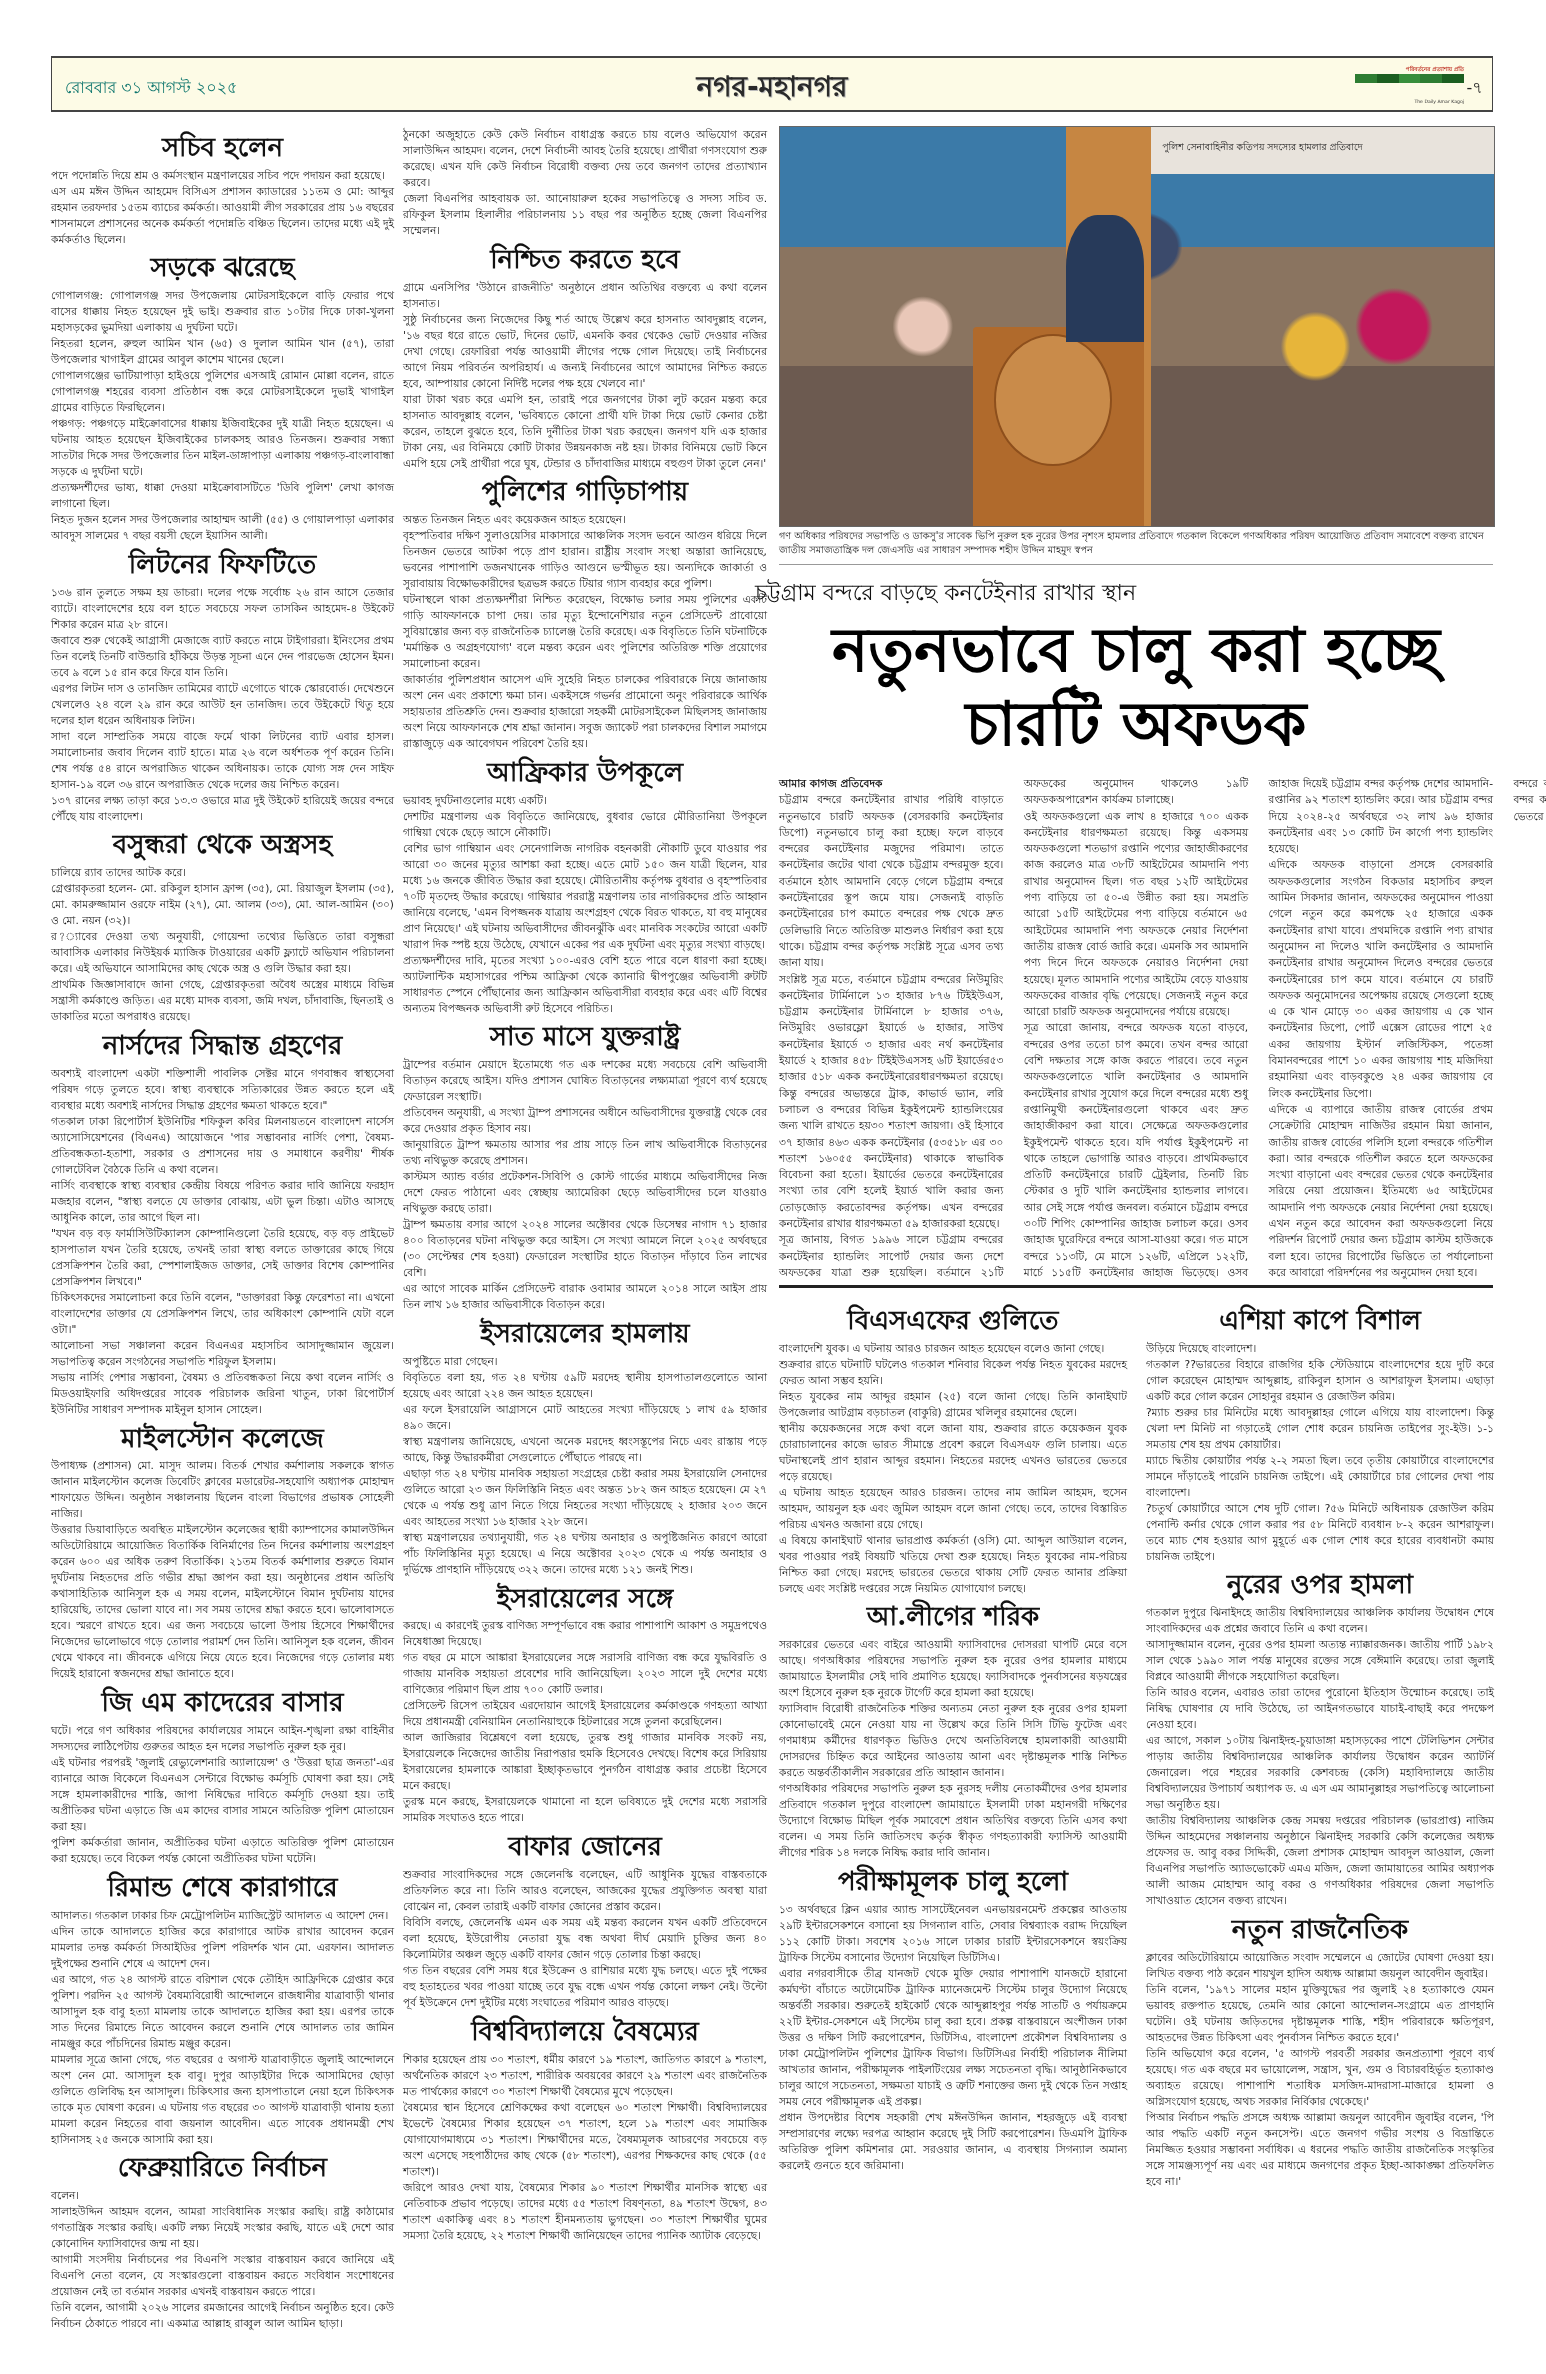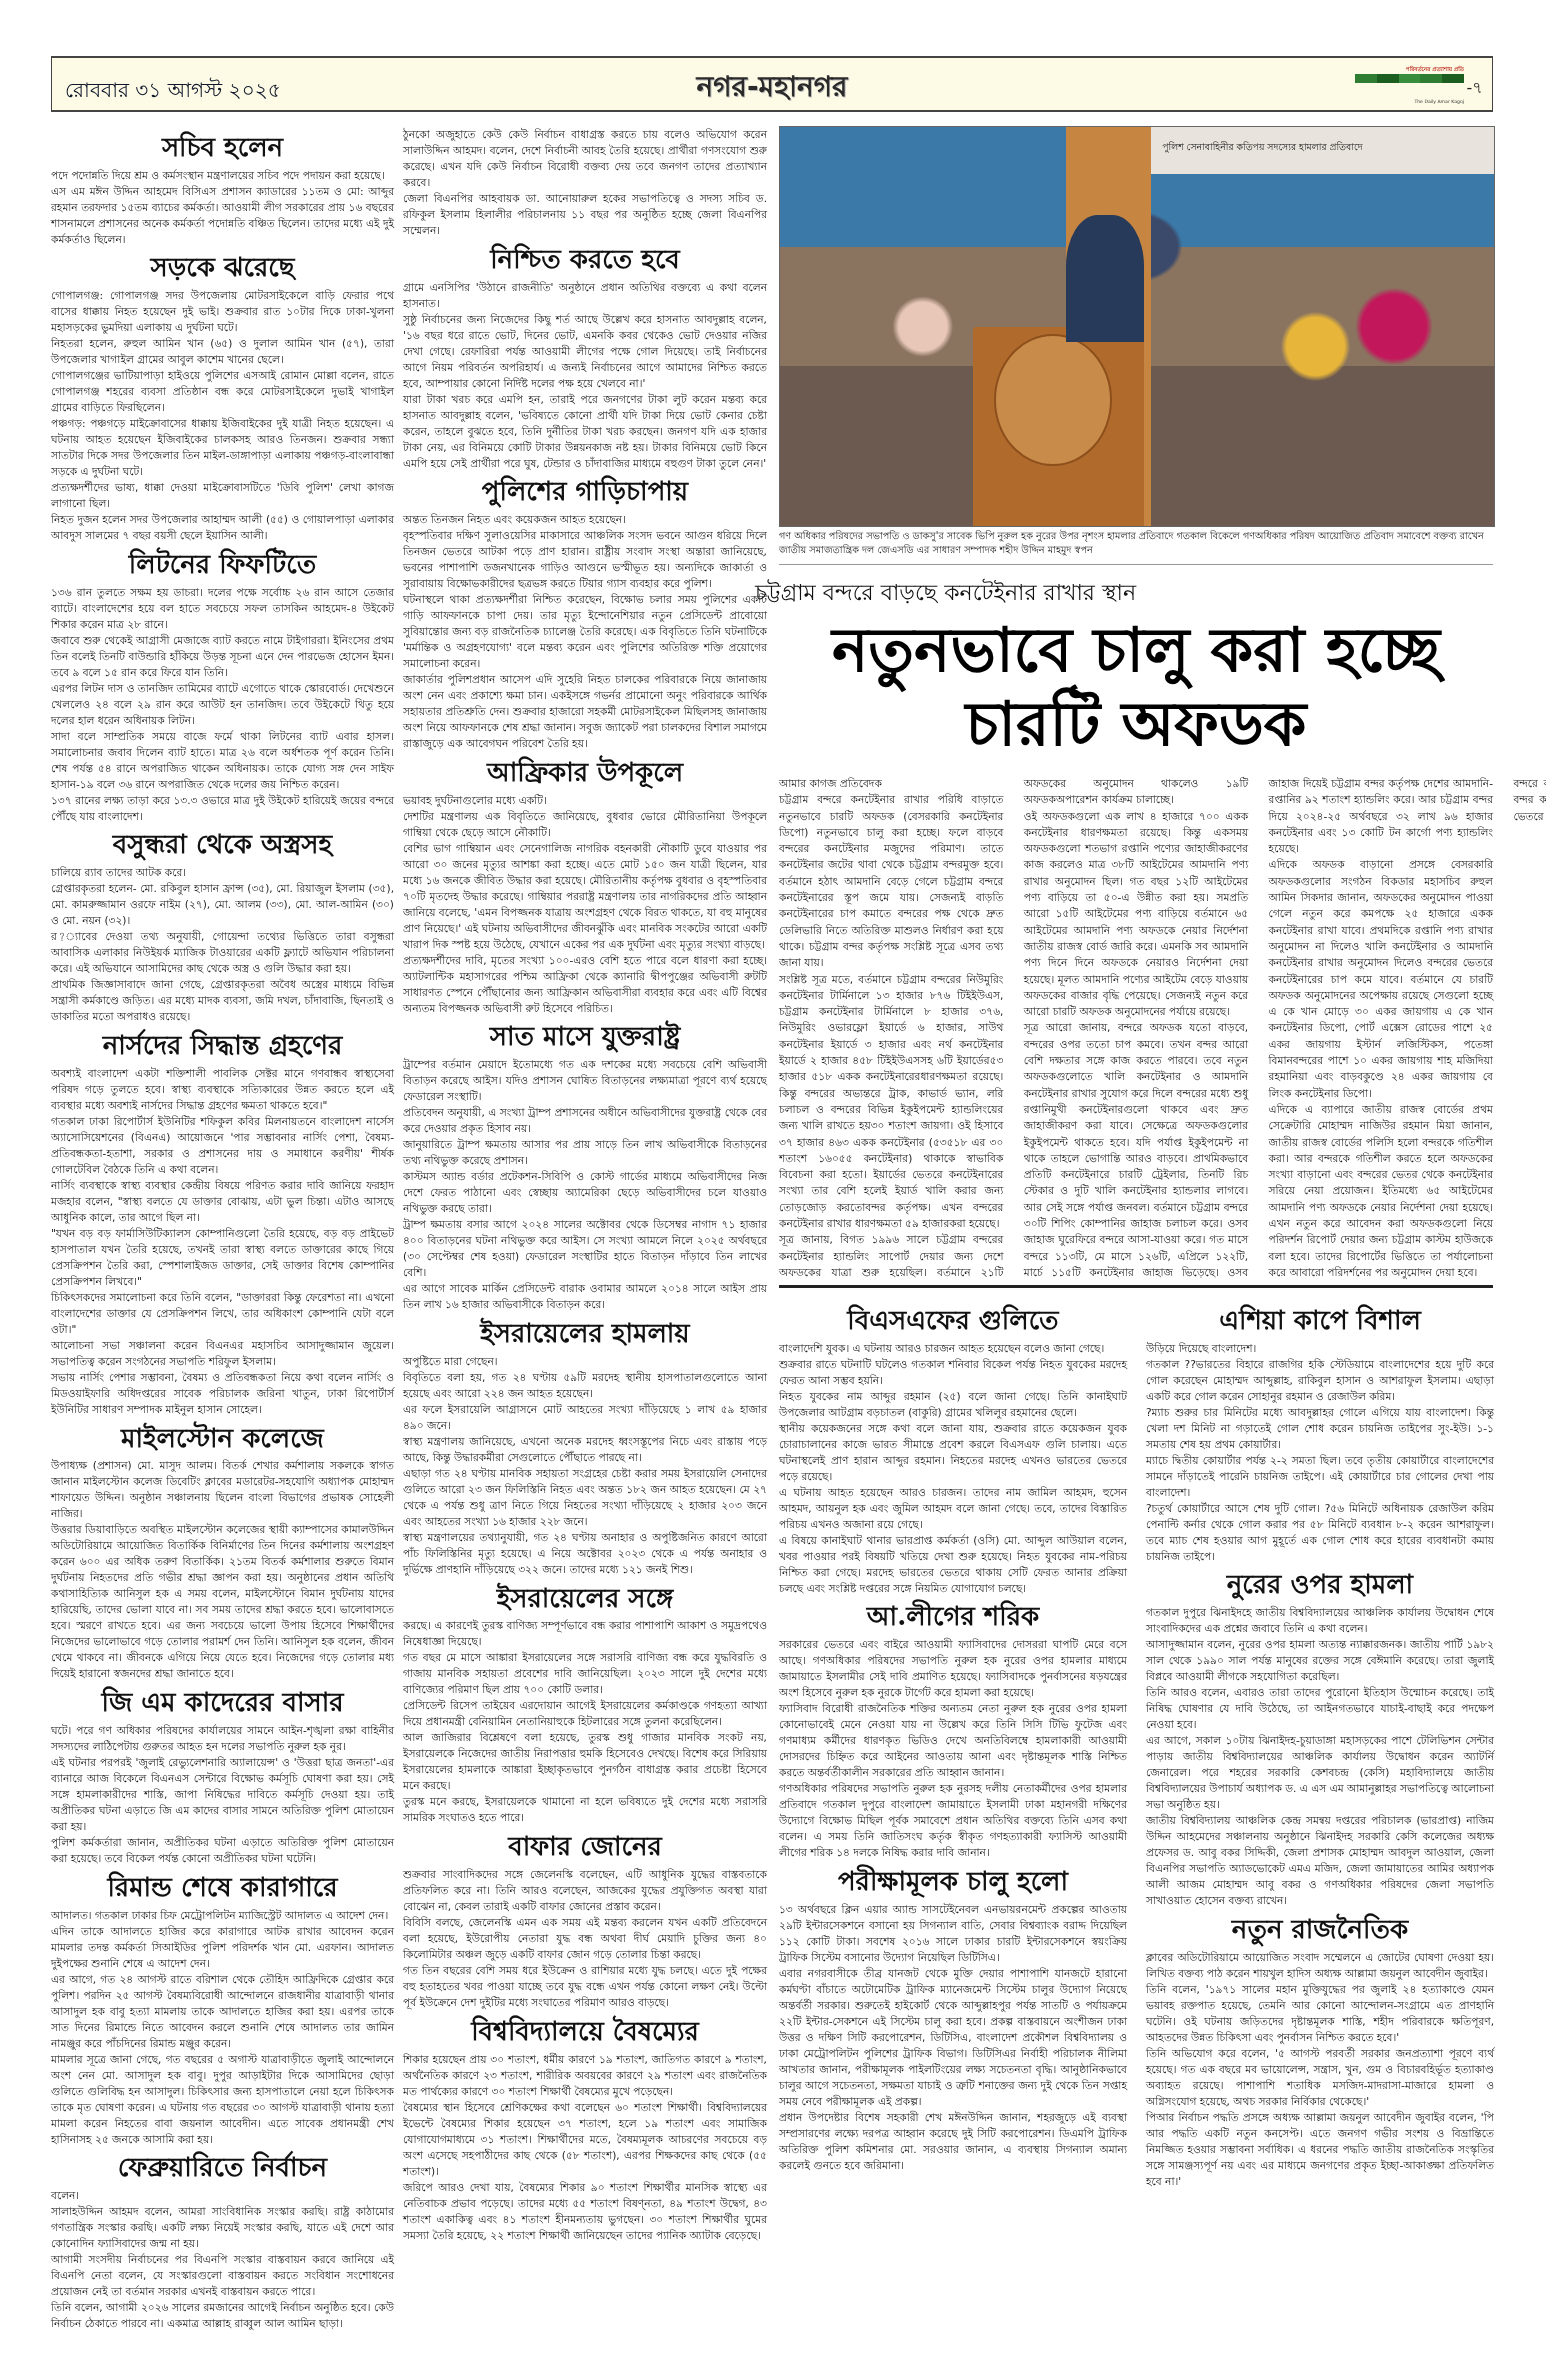--- a/index.html
+++ b/index.html
@@ -4,39 +4,39 @@
 <style>
   html, body { margin: 0; padding: 0; background: #ffffff; }
   body { width: 1546px; height: 2375px; position: relative; overflow: hidden;
          font-family: "DejaVu Sans", "Liberation Sans", sans-serif; color: #1a1a1a; }
   .page { position: absolute; left: 51px; top: 56px; width: 1444px; height: 2296px; }
 
   
   .masthead { position: absolute; left: 0; top: 0; width: 1442px; height: 56px;
     background: #fdfbe6; border-top: 2.8px solid #444; border-bottom: 2.8px solid #444;
     border-left: 0.9px solid #444; border-right: 0.9px solid #444; box-sizing: border-box; }
-  .masthead .date { position: absolute; left: 13px; top: 16.7px; font-size: 20px; color: #0f172a; }
+  .masthead .date { position: absolute; left: 13px; top: 16.7px; font-size: 16px; color: #0f766e; }
   .masthead .section { position: absolute; left: 0; right: 0; top: 7.4px; text-align: center;
     font-size: 28px; font-weight: bold; color: #2a2a2a; text-shadow: 0.9px 0.9px 0 #bbb; }
   .logo { position: absolute; right: 28px; top: 7.4px; width: 109px; height: 39px; }
   .logo .tag { position: absolute; right: 0; top: 0; font-size: 5.6px; color: #c0392b; font-weight: bold; }
   .logo .skyline { position: absolute; left: 0; top: 8.3px; width: 109px; height: 9.3px;
     background: linear-gradient(to right, #2e7d32 0 20%, #1b5e20 20% 40%, #388e3c 40% 60%, #2e7d32 60% 80%, #1b5e20 80%); }
   .logo .brand { position: absolute; left: 0; top: 16.7px; font-size: 14px; font-weight: bold; color: #1b5e20; letter-spacing: -0.5px; margin-top: 40px; }
   .logo .sub { position: absolute; right: 0; bottom: 0; font-size: 4.6px; color: #333; }
   .pageno { position: absolute; right: 9.3px; top: 16.7px; font-size: 16px; color: #222; }
 
   
   .col { position: absolute; top: 70px; font-size: 10.6px; line-height: 16px; text-align: justify; }
   .col1 { left: 0; width: 343px; }
   .col2 { left: 352px; width: 364px; }
   .col p { margin: 0; text-indent: 0; }
   .headline { font-size: 26px; line-height: 35px; text-align: center; font-weight: bold;
     margin: 3.7px 0 1.9px 0; font-family: "DejaVu Serif", "Liberation Serif", serif; color: #111; }
-  .dateline { font-weight: normal; }
+  .dateline { font-weight: bold; }
 
   
   .photo { position: absolute; left: 728px; top: 70px; width: 714px; height: 399px;
     border: 0.9px solid #666; overflow: hidden;
     background:
       radial-gradient(ellipse at 42% 78%, #b7743a 0 9%, transparent 10%),
       linear-gradient(90deg, transparent 0 40%, #c68642 40% 52%, transparent 52%),
       radial-gradient(ellipse at 50% 30%, #3b4a6b 0 8%, transparent 9%),
       radial-gradient(circle at 20% 50%, #e9c7b8 0 4%, transparent 5%),
       radial-gradient(circle at 75% 55%, #e7b53a 0 5%, transparent 6%),

